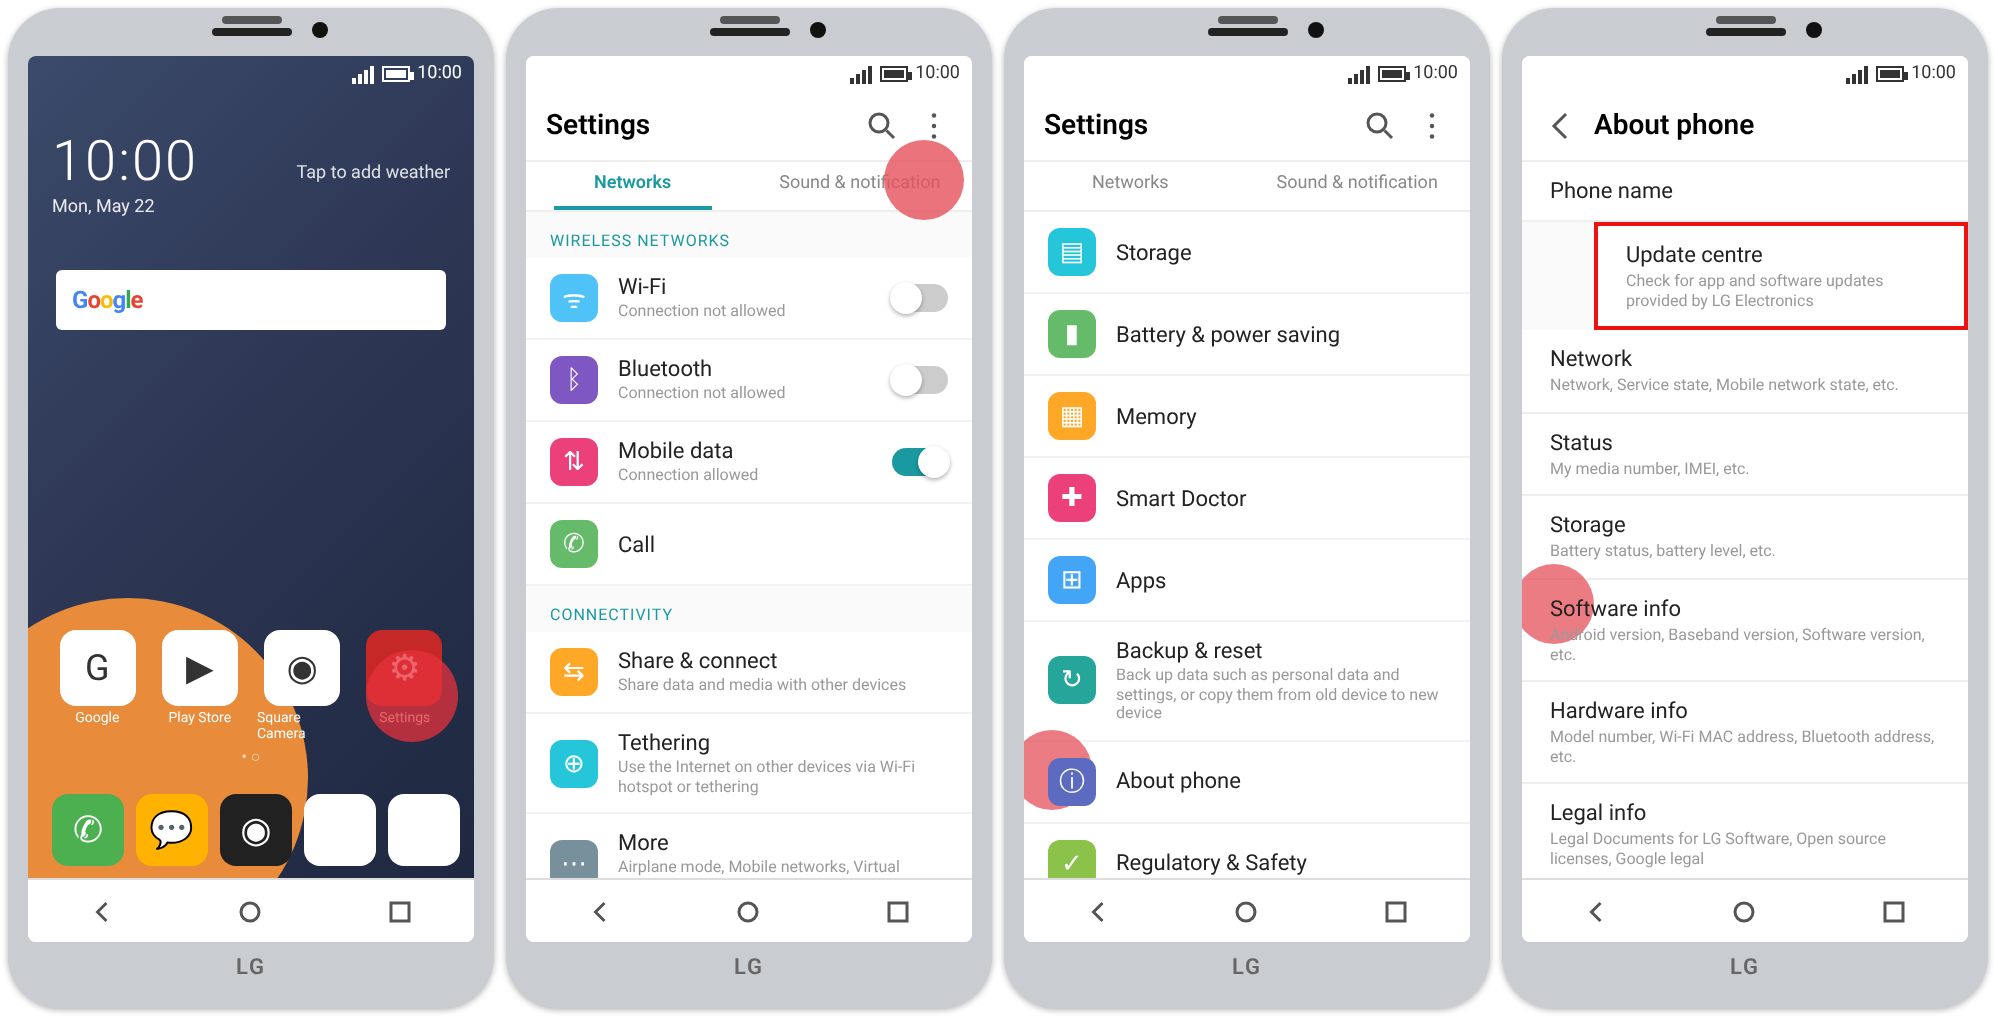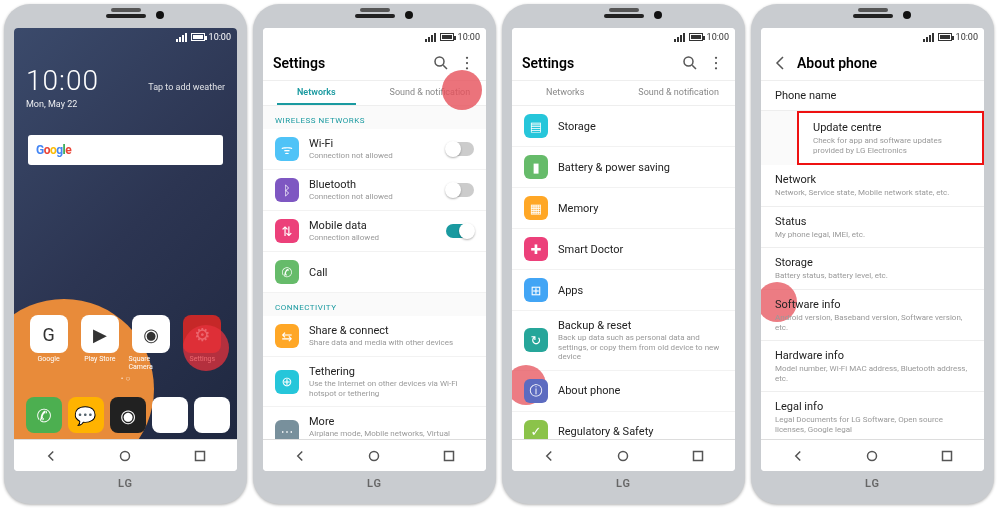--- a/index.html
+++ b/index.html
@@ -403,21 +403,21 @@
       <div class="about-row red-box">
           <div class="atitle">Update centre</div>
           <div class="adesc">Check for app and software updates provided by LG Electronics</div>
         </div>
       <div class="about-row">
           <div class="atitle">Network</div>
           <div class="adesc">Network, Service state, Mobile network state, etc.</div>
         </div>
       <div class="about-row">
           <div class="atitle">Status</div>
-          <div class="adesc">My phone legal, IMEI, etc.</div>
+          <div class="adesc">My media number, IMEI, etc.</div>
         </div>
       <div class="about-row">
           <div class="atitle">Storage</div>
           <div class="adesc">Battery status, battery level, etc.</div>
         </div>
       <div class="about-row">
         <div class="red-hl-about" style="left:-4px; top:-8px;"></div>
         <div class="atitle" style="position:relative">Software info</div>
           <div class="adesc" style="position:relative">Android version, Baseband version, Software version, etc.</div>
       </div>

